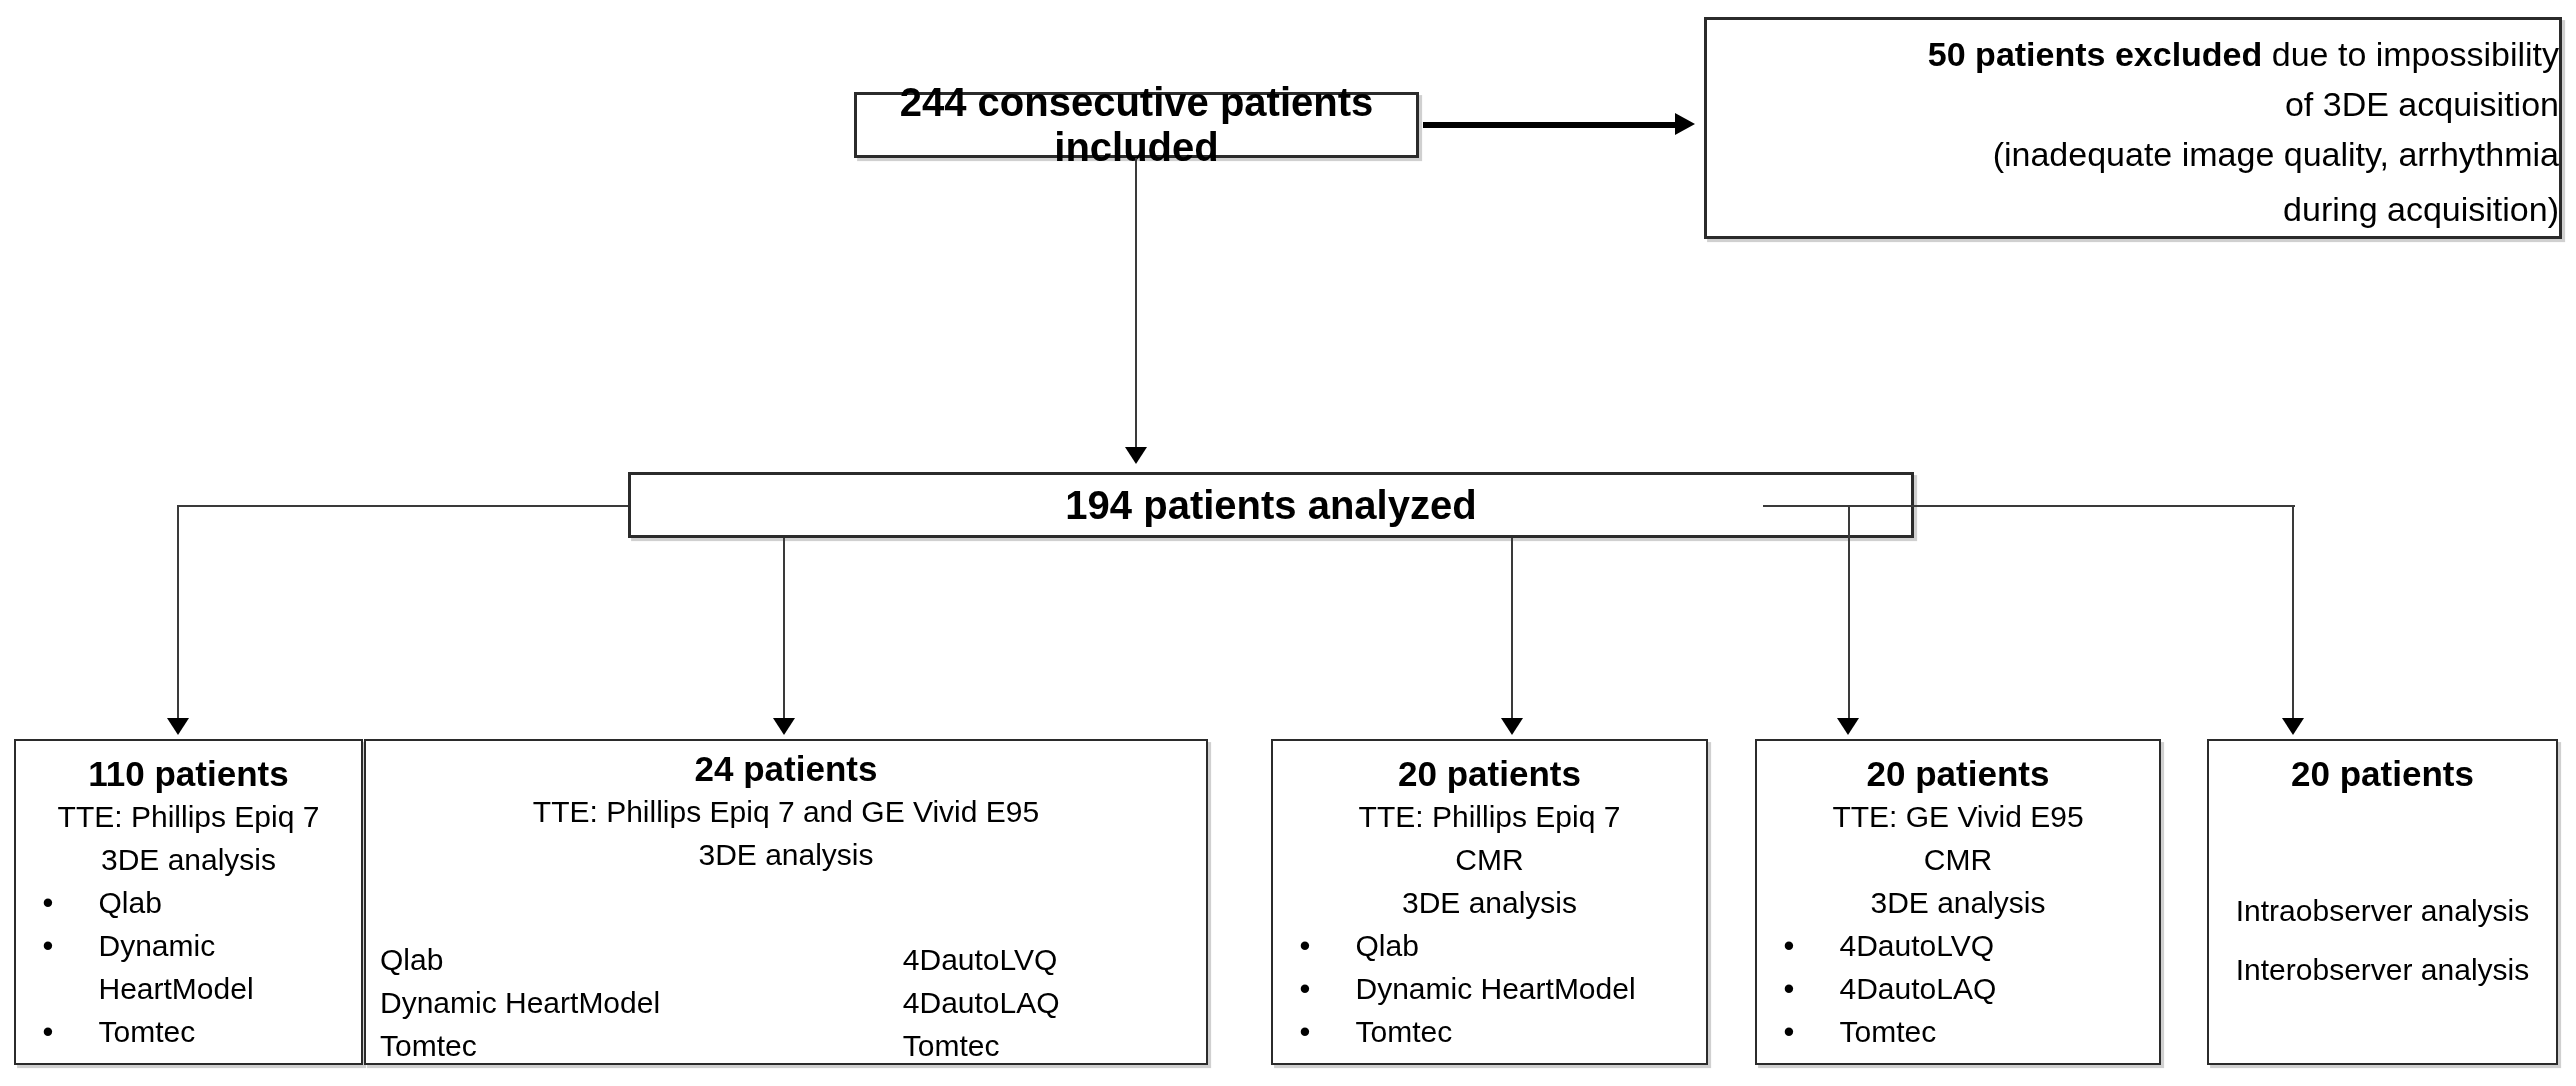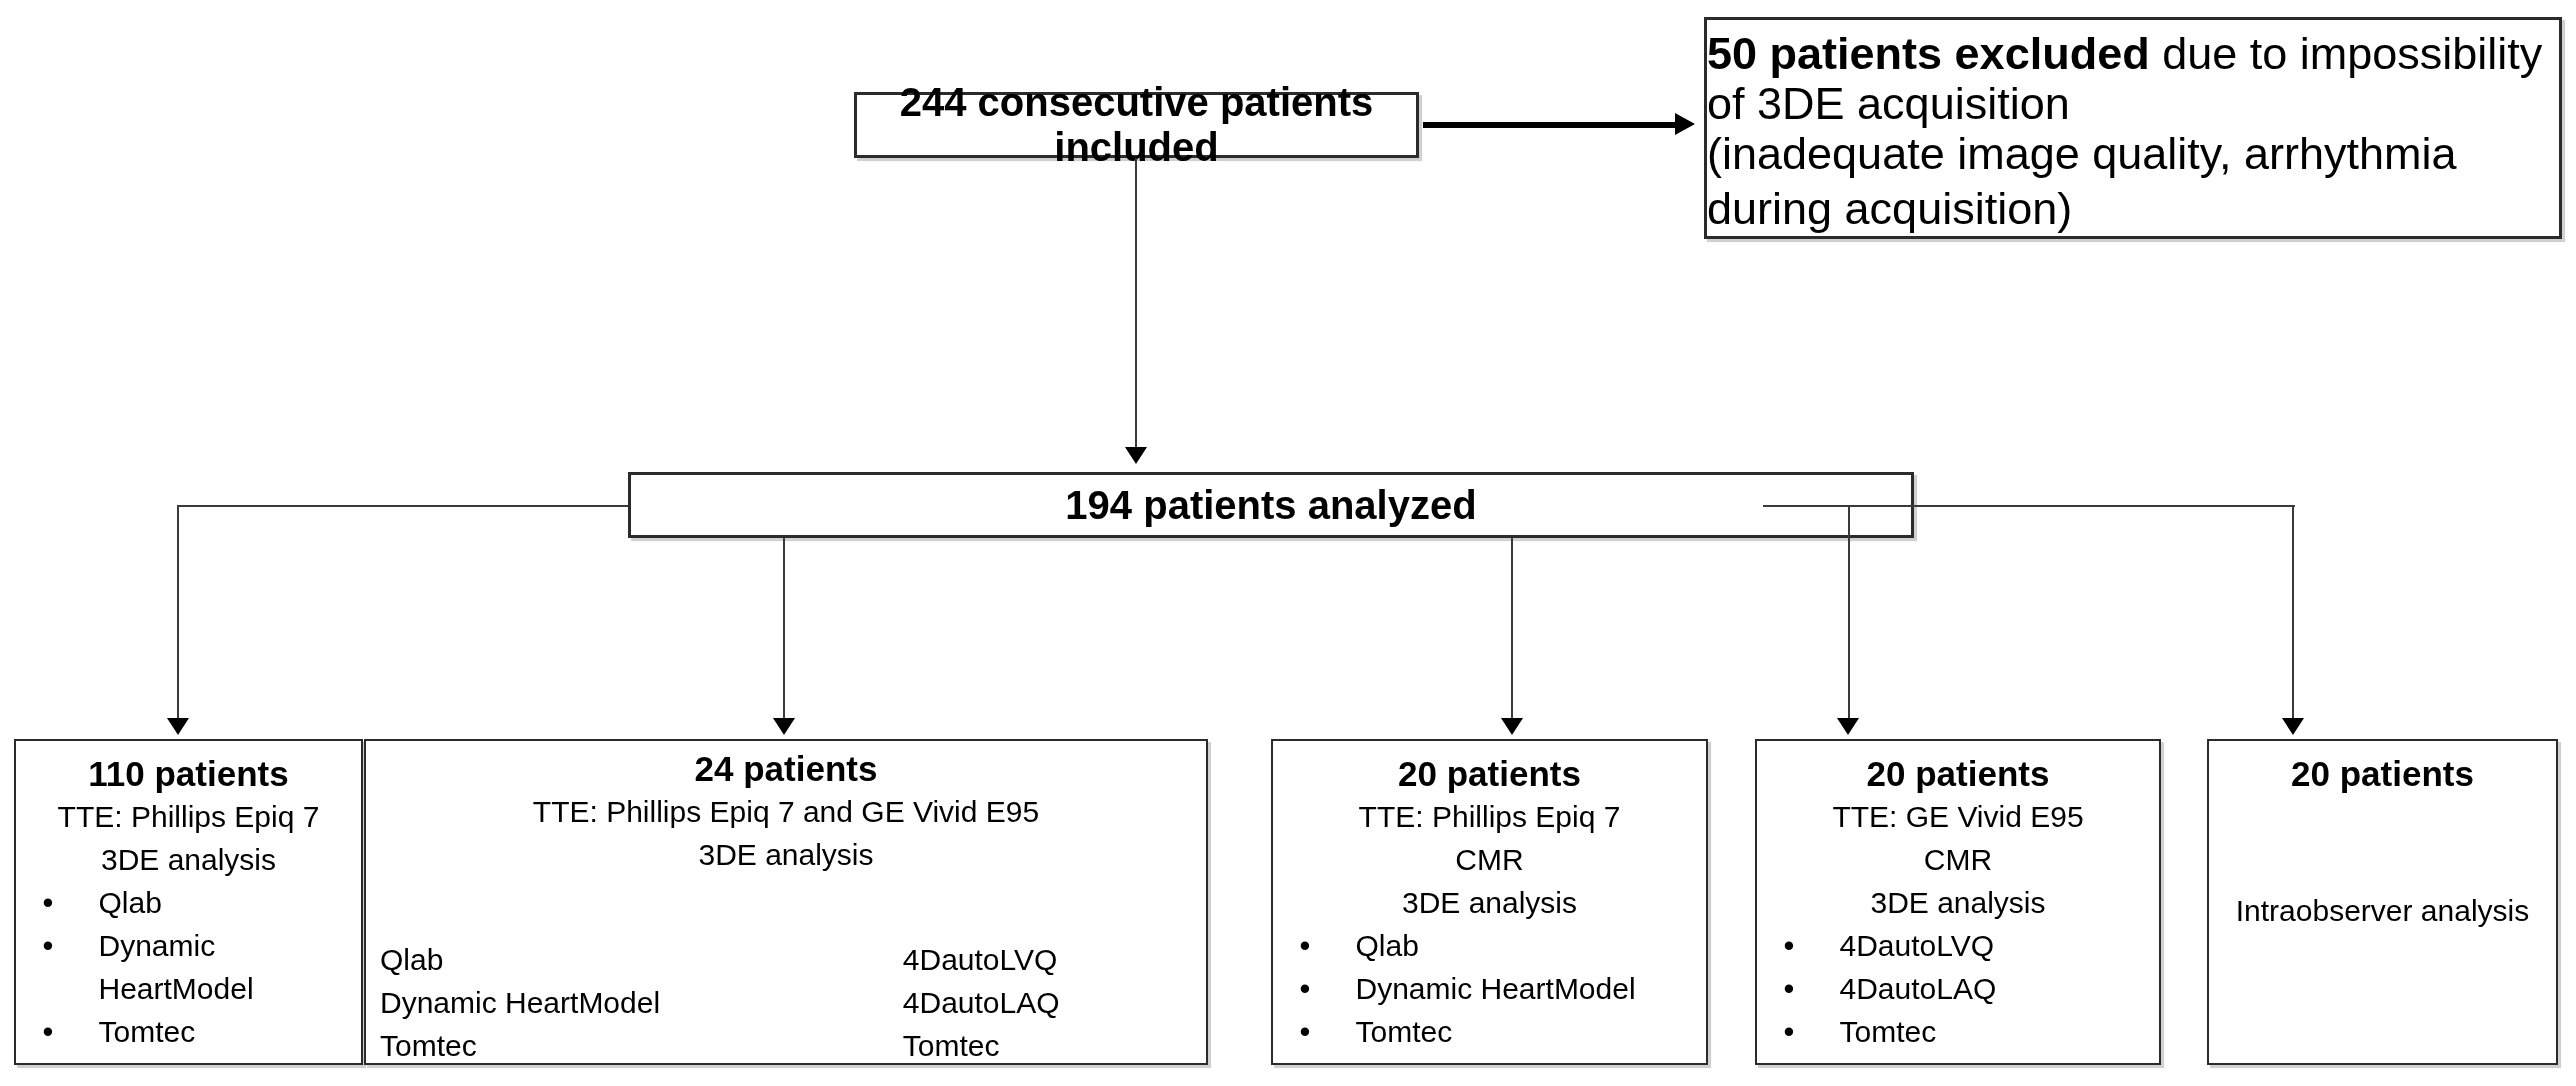--- a/index.html
+++ b/index.html
@@ -20,21 +20,21 @@
     box-shadow: 3.1px 3.1px 0 rgba(120,120,120,0.35);
   }
   .box.thin { border-width: 2.3px; }
   .center-text {
     display: flex;
     align-items: center;
     justify-content: center;
     text-align: center;
   }
   .big-bold { font-weight: bold; font-size: 40px; }
-  .excl-content { padding-top: 9.4px; font-size: 45px; line-height: 50px; text-align: left; }
+  .excl-content { padding-top: 9.4px; font-size: 34px; line-height: 50px; text-align: right; }
   .excl-content .b { font-weight: bold; }
   .line { position: absolute; background: #3a3a3a; }
   .thick-line { position: absolute; background: #000000; }
   .arrow-down {
     position: absolute; width: 0; height: 0;
     border-left: 11px solid transparent;
     border-right: 11px solid transparent;
     border-top: 17px solid #000000;
   }
   .arrow-right {
@@ -176,17 +176,18 @@
         <li>Tomtec</li>
       </ul>
     </div>
   </div>
 
   <div class="box thin group" style="left:2207px; top:739px; width:351px; height:326px;">
     <div class="pad">
       <div class="gline gtitle">20 patients</div>
       <div class="spacer120"></div>
       <div class="gline">Intraobserver analysis</div>
+      <div class="gline gap20">Interobserver analysis</div>
     </div>
   </div>
 
 </div>
 
 
 </body></html>

